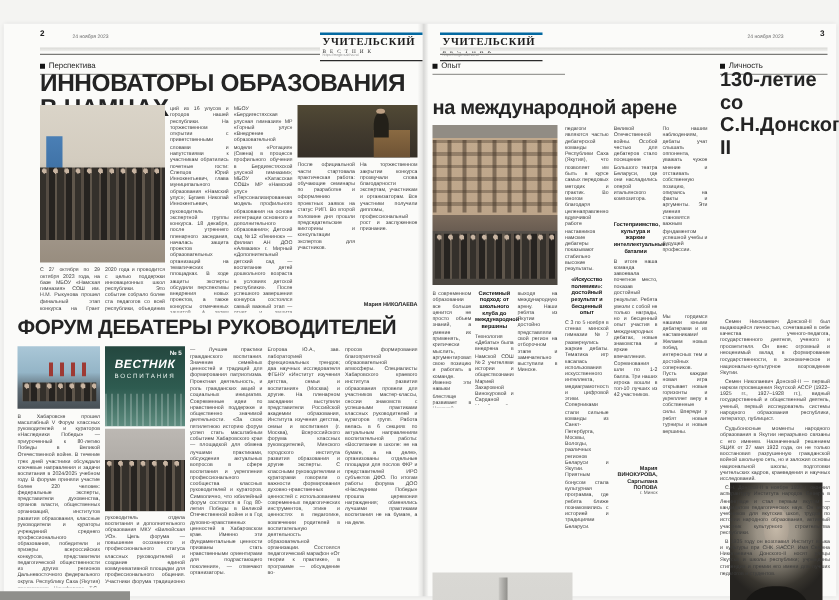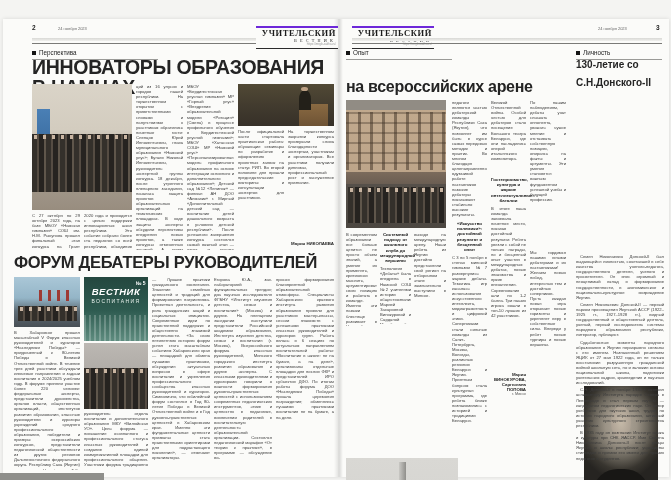--- a/index.html
+++ b/index.html
@@ -10,21 +10,21 @@
          box-shadow:0 0 4px rgba(0,0,0,0.12);}
   .gutter{position:absolute;left:331px;top:0;width:9px;height:458px;
           background:linear-gradient(90deg,rgba(0,0,0,0) 0%,rgba(0,0,0,0.08) 40%,rgba(0,0,0,0.14) 55%,rgba(0,0,0,0) 100%);}
   .abs{position:absolute;}
 
   
   .pgnum{font-size:6.5px;font-weight:bold;color:#222;}
   .hdate{font-size:4px;color:#666;}
   .hrule{height:1px;background:#7a7a77;}
   .hrule2{height:3px;background:linear-gradient(180deg,#d9d9d6,#efefec);}
-  .mast{text-align:right;background:#fbfbf9;border-top:2px solid #6d28d9;border-bottom:1px solid #2b2b2b;padding:1px 2px;}
+  .mast{text-align:left;background:#fbfbf9;border-top:2px solid #0369a1;border-bottom:1px solid #2b2b2b;padding:1px 2px;}
   .mast .mt{font-family:"Liberation Serif",serif;font-weight:bold;font-size:8.5px;line-height:9px;letter-spacing:0.6px;color:#1c1c1c;}
   .mast .ms{font-family:"Liberation Serif",serif;font-size:4.2px;line-height:5px;letter-spacing:3.2px;color:#2a2a2a;}
   .mast .mu{font-size:3px;line-height:3.5px;color:#999;}
 
   .slab{display:flex;align-items:center;gap:3px;border-bottom:1px solid #9a9a97;padding-bottom:2.5px;}
   .sq{width:4px;height:4px;background:#151515;flex:none;}
   .slab .txt{font-size:6.3px;color:#1d1d1d;}
 
   .hl{font-weight:800;color:#242424;letter-spacing:-0.3px;line-height:1.02;}
 
@@ -164,21 +164,21 @@
 
   <div class="abs slab" style="left:346px;top:49px;width:106px;">
     <div class="sq"></div>
     <span class="txt">Опыт</span>
   </div>
   <div class="abs slab" style="left:576px;top:49px;width:86px;">
     <div class="sq"></div>
     <span class="txt">Личность</span>
   </div>
 
-  <div class="abs hl" style="left:346px;top:79px;width:220px;font-size:16px;font-weight:700;">на всероссийских арене</div>
+  <div class="abs hl" style="left:346px;top:79px;width:220px;font-size:16px;font-weight:700;">на международной арене</div>
 
   <div class="abs ph ph-build" style="left:346px;top:100px;width:100px;height:128px;">
     <div class="win"></div>
     <div class="prow" style="left:2%;right:2%;bottom:4%;height:28%;"></div>
   </div>
 
   <div class="abs row" style="left:346px;top:232px;width:100px;height:94px;gap:3px;">
     <div class="t" style="width:31px;height:94px;">В современном образовании все больше ценится не просто объем знаний, а умение их применять, критически мыслить, аргументировать свою позицию и работать в команде. Именно эти навыки блестяще развивает в Намской средней общеобразовательной школе №2 клуб «Дебаты», основанный в 2018 году.</div>
     <div style="width:31px;flex:none;">
       <div class="sub" style="margin-top:0;">Системный подход: от школьного клуба до международной вершины</div>
@@ -206,21 +206,21 @@
       <div class="byl">Мария ВИНОКУРОВА,</div>
       <div class="byl">Саргылана ПОПОВА</div>
       <div class="byl-city">г. Минск</div>
     </div>
     <div style="width:36px;flex:none;">
       <div class="t" style="height:150px;">По нашим наблюдениям, дебаты учат слышать оппонента, уважать чужое мнение и отстаивать собственную позицию, опираясь на факты и аргументы. Эти умения становятся важным фундаментом успешной учебы и будущей профессии.</div>
       <div class="t" style="height:210px;">Мы гордимся нашими юными дебатерами и их наставниками! Желаем новых побед, интересных тем и достойных соперников. Пусть каждая новая игра открывает новые горизонты и укрепляет веру в собственные силы. Впереди у ребят новые турниры и новые вершины.</div>
     </div>
   </div>
 
-  <div class="abs hl" style="left:576px;top:56px;width:90px;font-size:10px;line-height:18px;letter-spacing:0;">
+  <div class="abs hl" style="left:576px;top:56px;width:90px;font-size:16px;line-height:18px;letter-spacing:0;">
     <div>130-летие со</div>
     <div>С.Н.Донского-II</div>
   </div>
   <div class="abs ph ph-port" style="left:584px;top:118px;width:74px;height:130px;">
     <div class="suit"></div>
     <div class="face"></div>
   </div>
   <div class="abs t" style="left:576px;top:254px;width:88px;height:216px;">
     <p>Семен Николаевич Донской-II был выдающейся личностью, сочетавшей в себе качества ученого-педагога, государственного деятеля, ученого и просветителя. Он внес огромный и неоценимый вклад в формирование государственности, в экономическое и национально-культурное возрождение Якутии.</p>
     <p>Семен Николаевич Донской-II — первый нарком просвещения Якутской АССР (1922–1925 гг., 1927–1928 гг.), видный государственный и общественный деятель, ученый, первый исследователь системы народного образования республики, литератор, публицист.</p>

